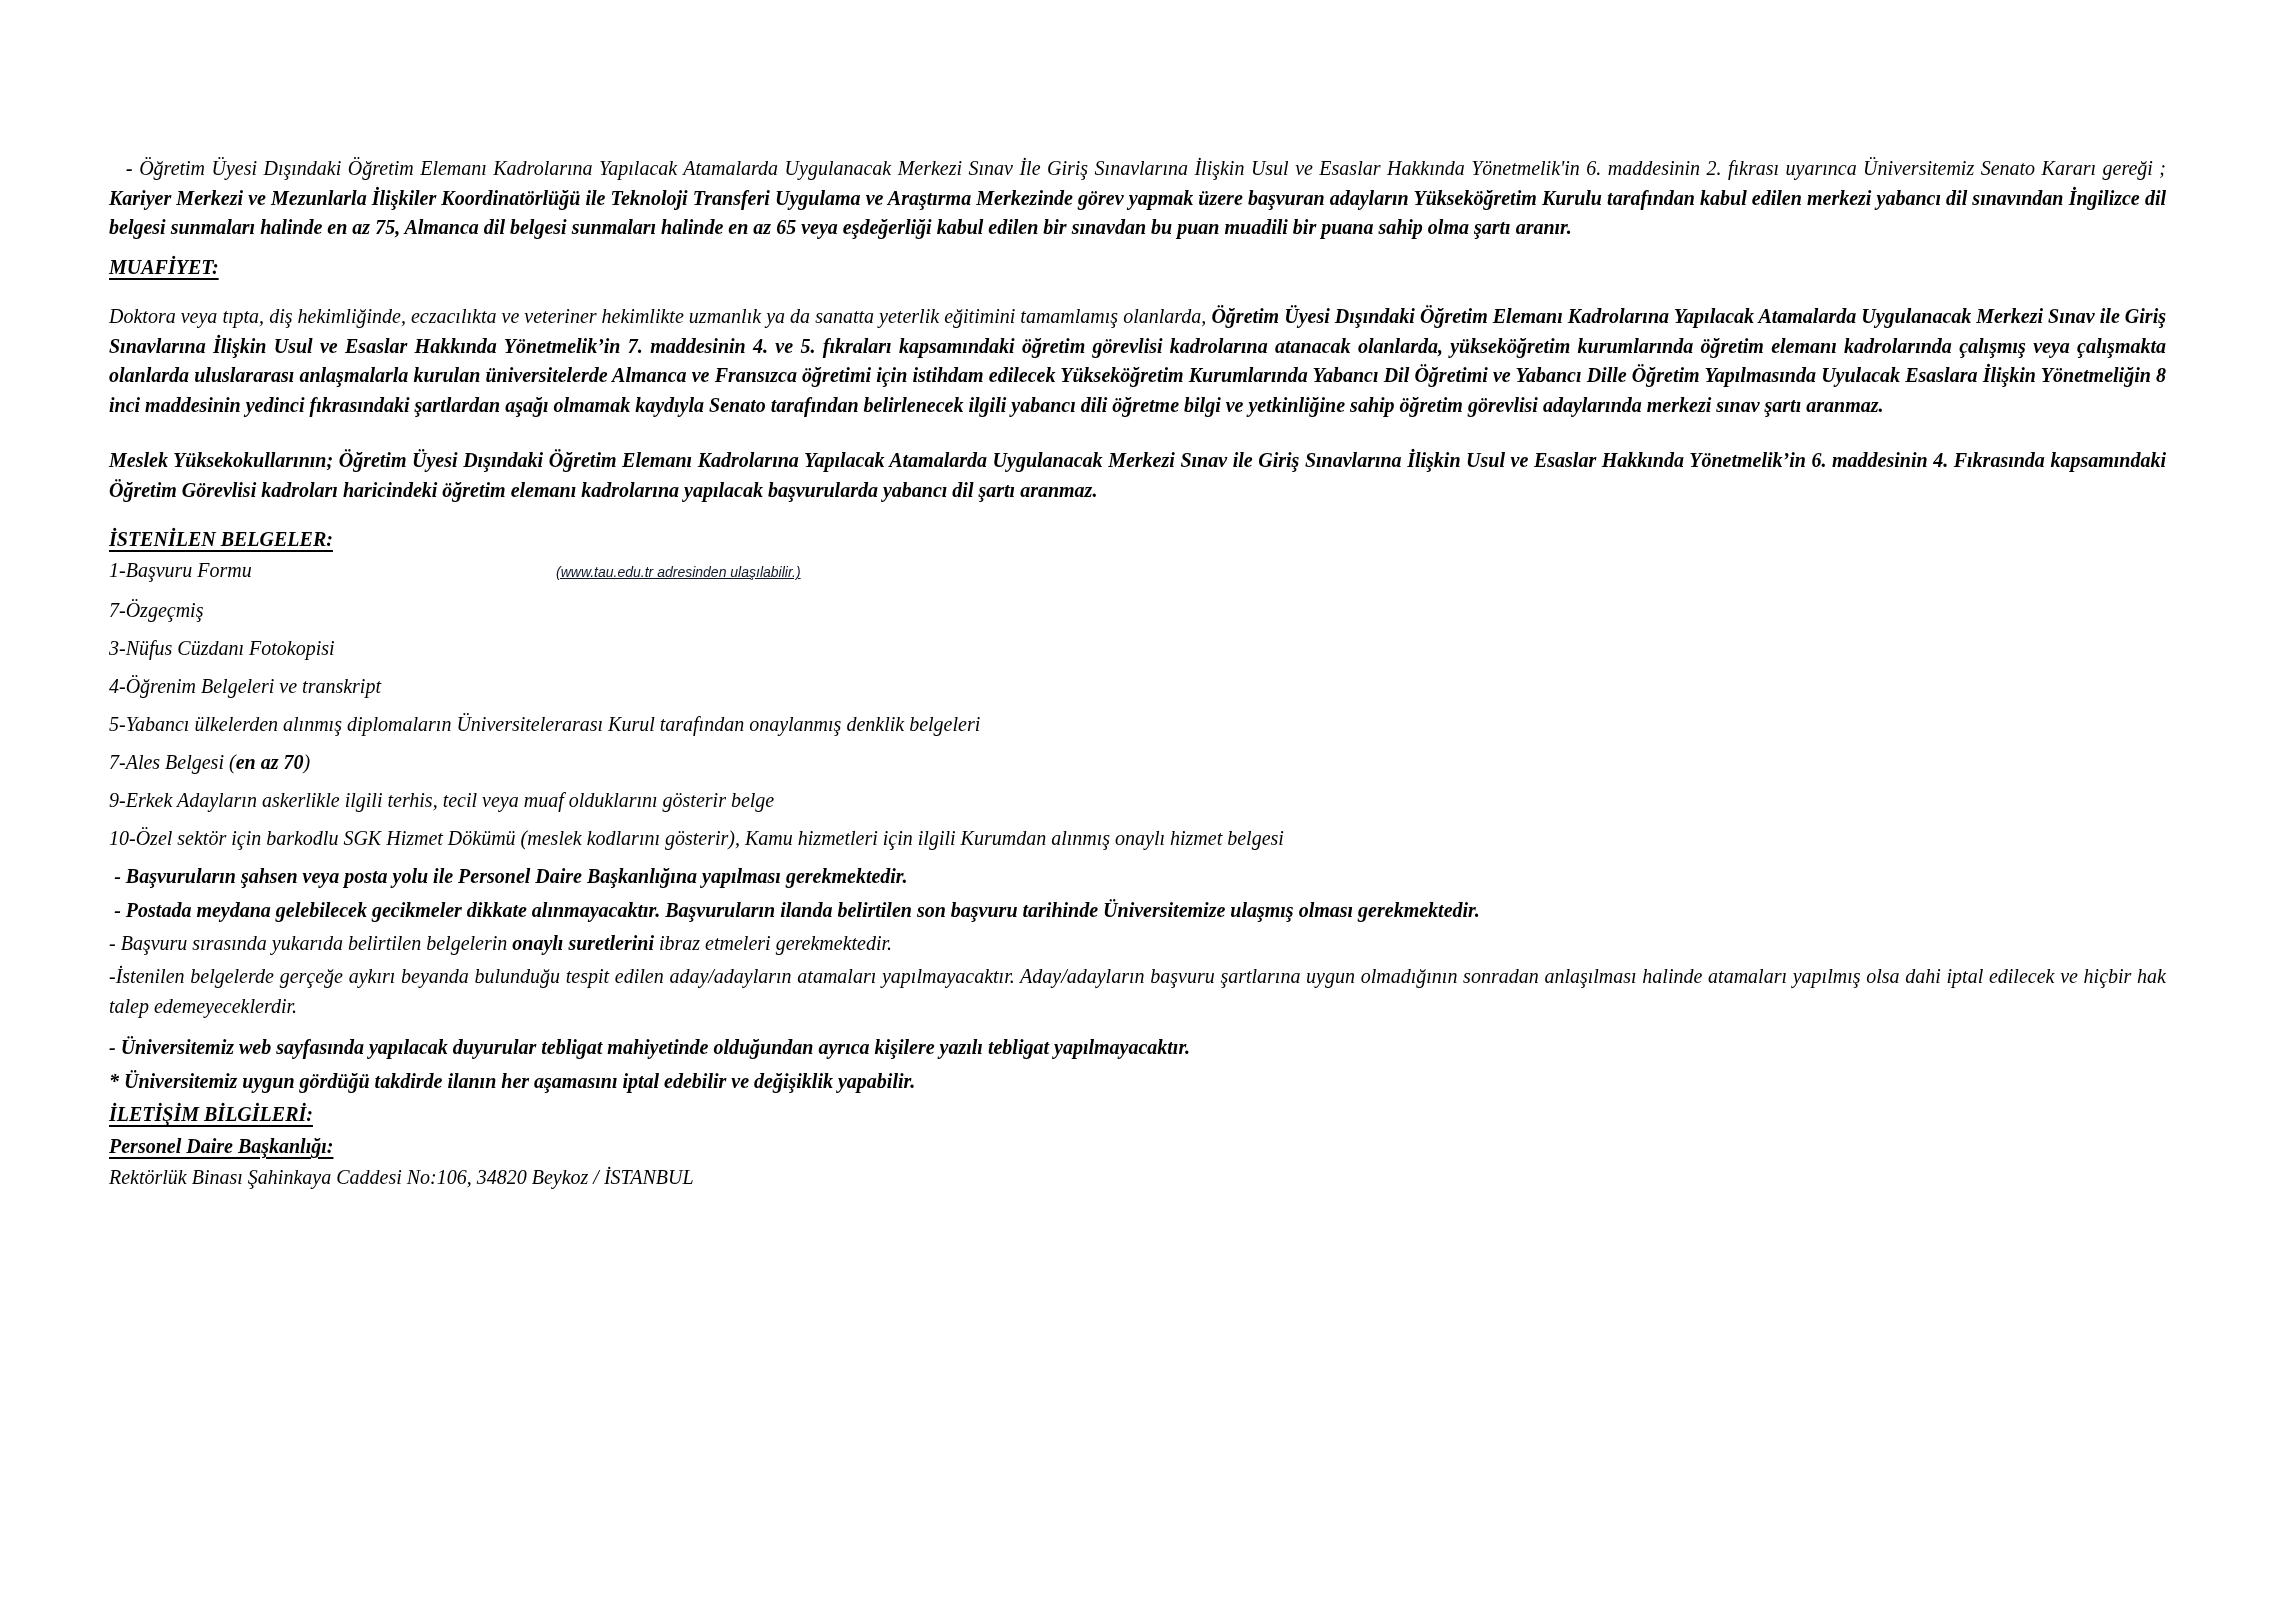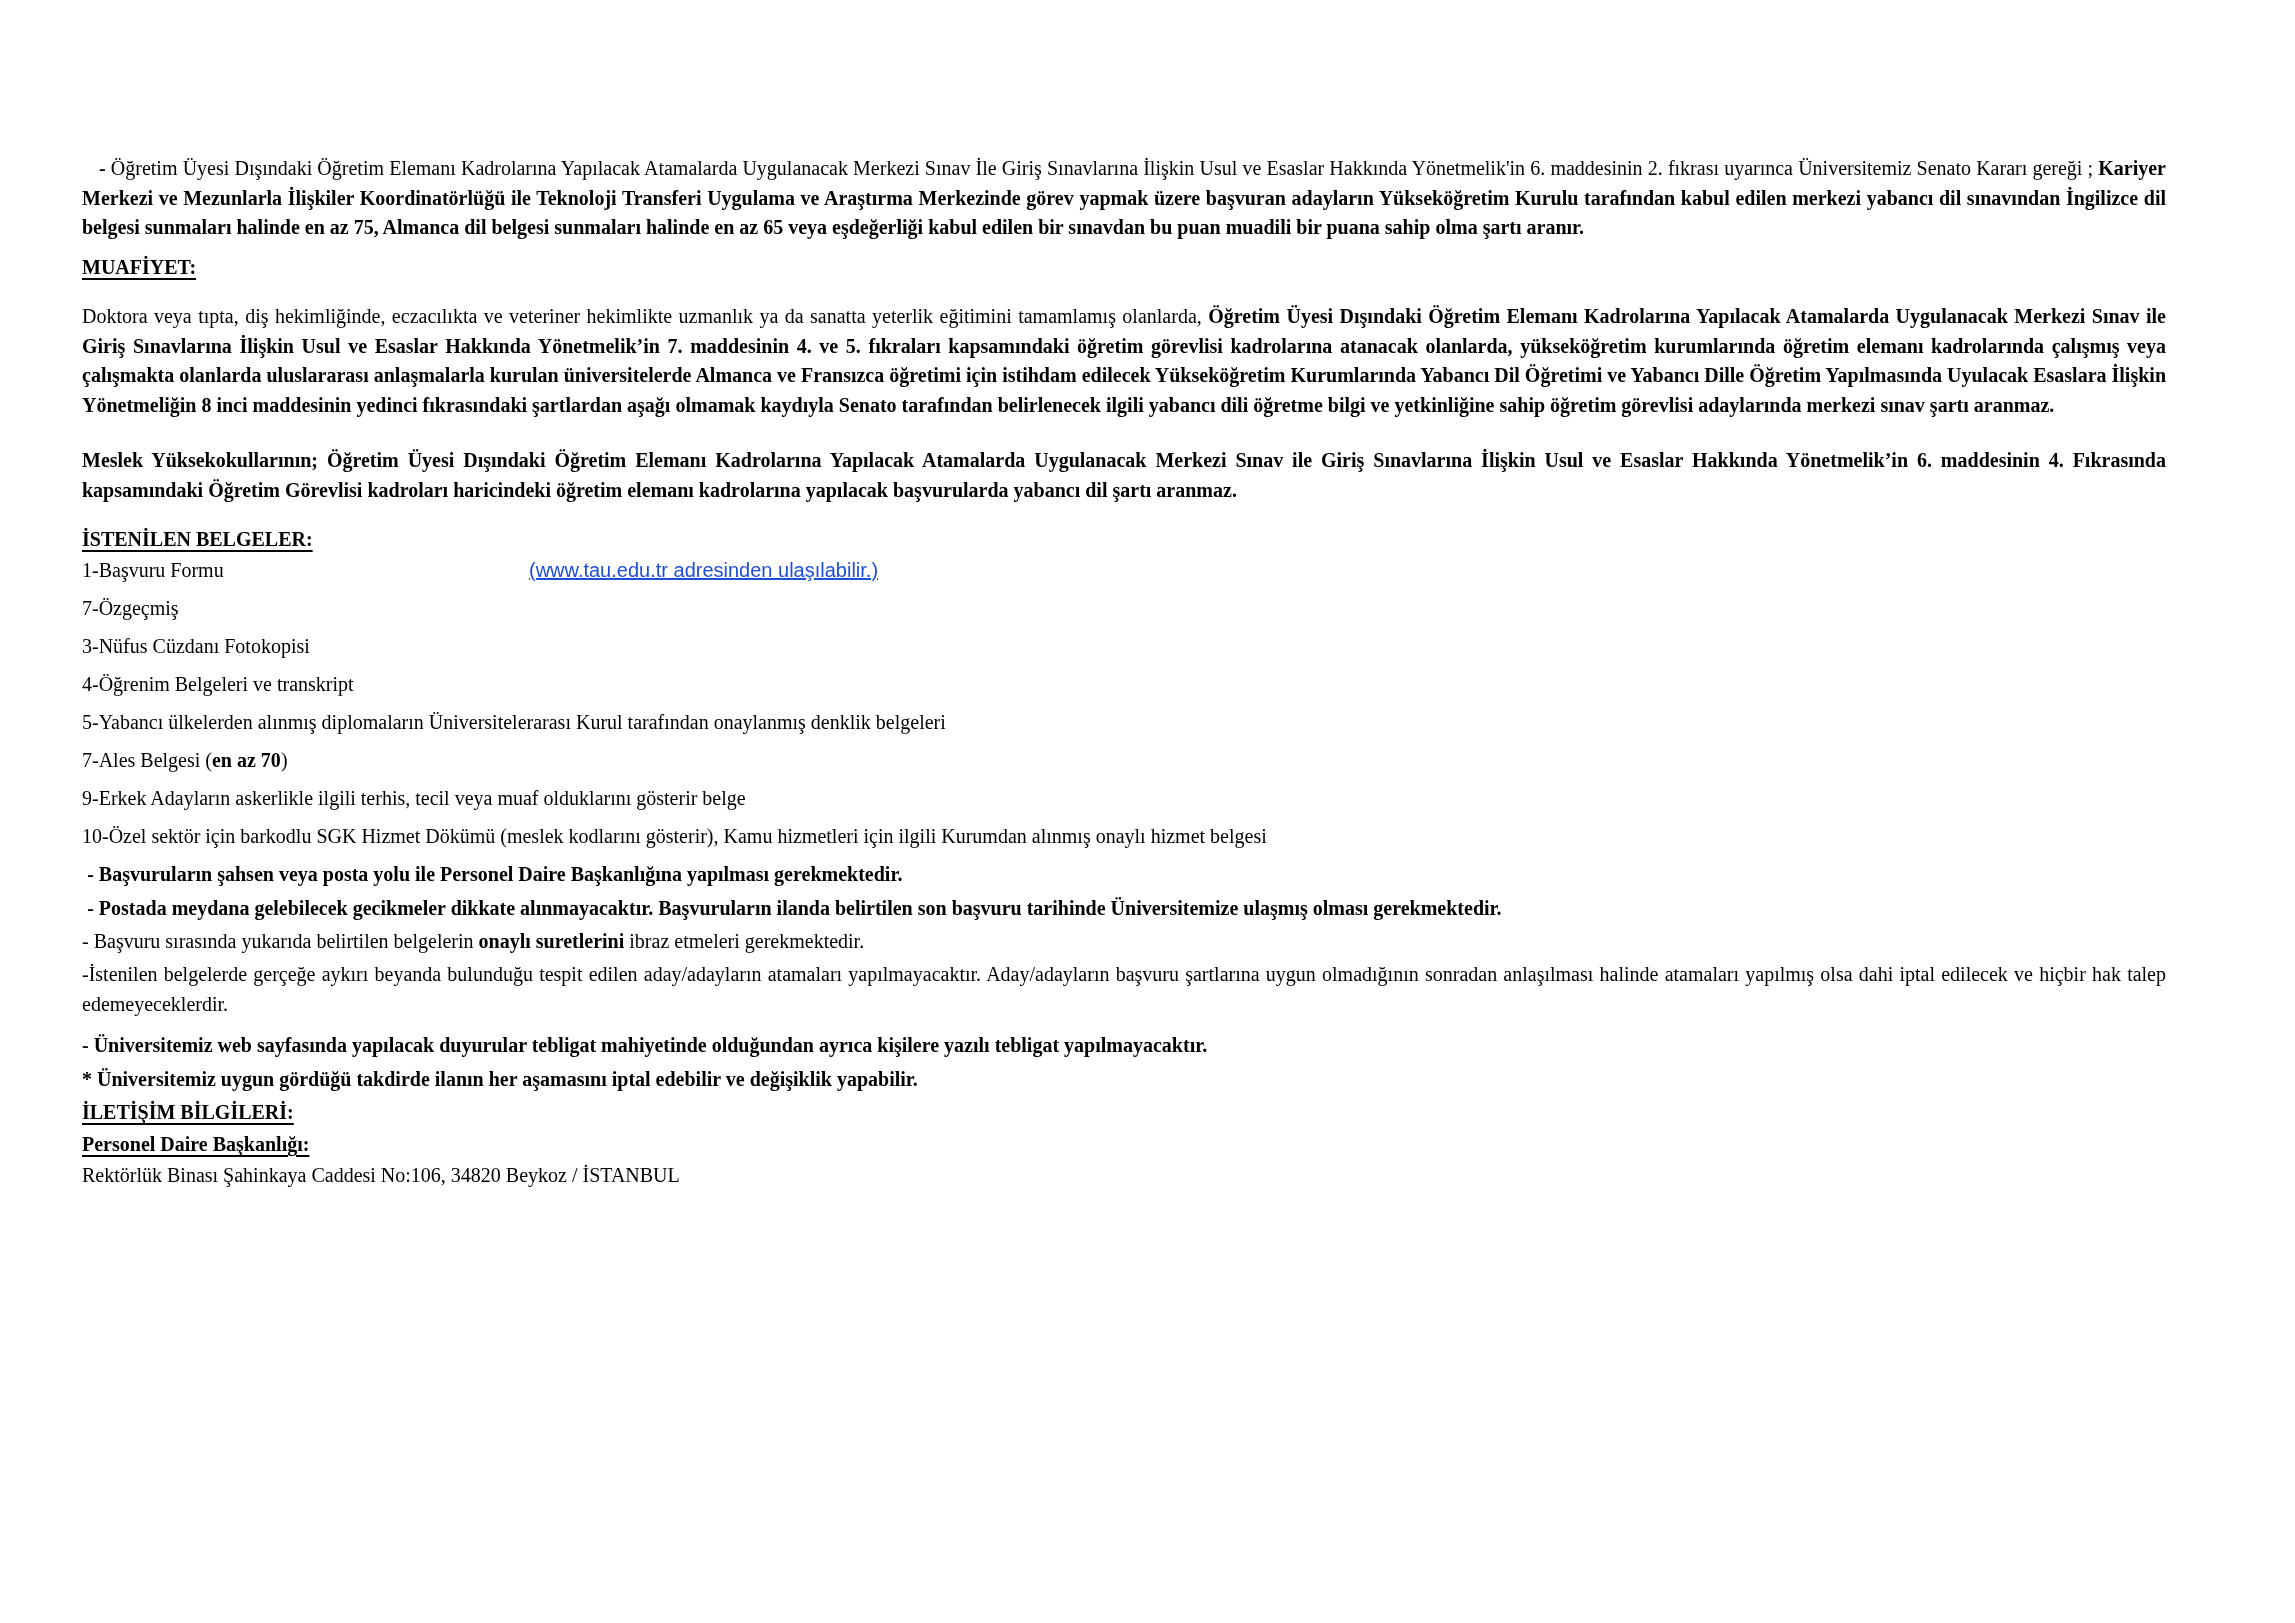--- a/index.html
+++ b/index.html
@@ -2,47 +2,48 @@
 <html lang="tr" style="font-size:10.5px"><head>
 <meta charset="utf-8">
 <style>
   html,body{margin:0;padding:0;background:#ffffff;}
   .page{
     position:relative;
     width:2295px;
     height:1623px;
     background:#ffffff;
     box-sizing:border-box;
-    padding:154px 129px 39px 82px;
+    padding:154px 129px 39px 109px;
     font-family:"Liberation Serif", serif;
     font-size:20px;
     color:#000000;
     overflow:hidden;
+    font-style:italic;
   }
   .para{margin:0;text-align:justify;line-height:29.5px;}
   .line{margin:0;text-align:left;line-height:29.5px;}
   .b{font-weight:bold;}
   .intro{margin-bottom:10.5px;text-indent:17px;}
   .h1wrap{margin:10.5px 0 19.6px 0;line-height:29.5px;}
   .heading{
     font-weight:bold;
     text-decoration:underline;
     text-decoration-thickness:2px;
     text-underline-offset:3.9px;
   }
   .mp1{margin-bottom:26px;}
   .mp2{margin-bottom:19.6px;font-weight:bold;}
   .h2wrap{margin:0 0 2px 0;line-height:29.5px;}
   .item{line-height:29.5px;margin:0 0 8.5px 0;}
   .item1-label{display:inline-block;width:447px;}
   .link{
-    color:#1d4ed8;
+    color:#0f172a;
     text-decoration:underline;
     font-family:"Liberation Sans", sans-serif;
-    font-size:20px;
+    font-size:14px;
     cursor:pointer;
     margin-top:34px;
   }
   .note{line-height:29.5px;margin:0 0 3.9px 0;}
   .note-b{font-weight:bold;}
   .sp{padding-left:5.2px;}
   .note-just{text-align:justify;margin-bottom:12px;}
   .contact-h{line-height:29.5px;margin:0 0 2px 0;}
   .contact-line{line-height:29.5px;margin:0 0 3.3px 0;}
 </style>

